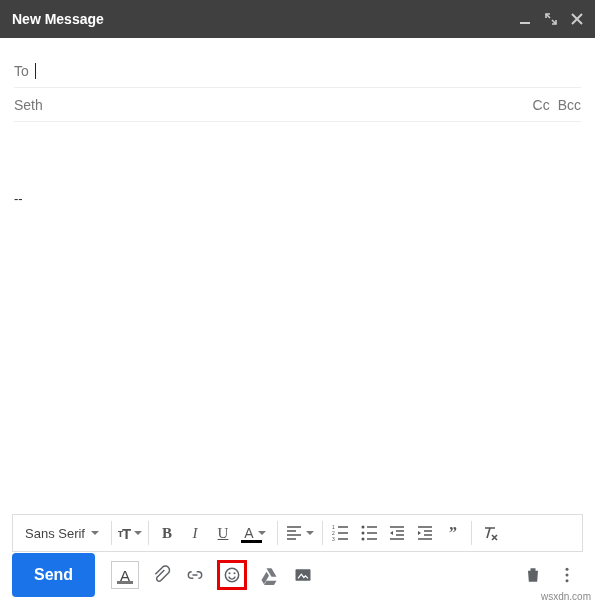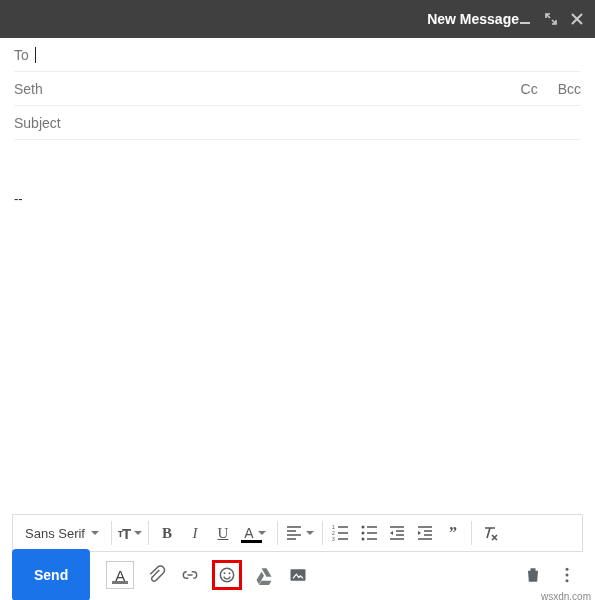--- a/index.html
+++ b/index.html
@@ -13,47 +13,47 @@
     background: #fff;
     position: relative;
   }
   .header {
     background: #404040;
     color: #fff;
     height: 38px;
     display: flex;
     align-items: center;
     padding: 0 12px;
-    justify-content: flex-end;
+    justify-content: space-between;
   }
   .header-title { font-weight: bold; font-size: 14px; }
   .header-controls { display: flex; gap: 14px; align-items: center; }
   .header-controls .ctl { cursor: pointer; color: #ccc; display:flex; align-items:center;}
   .header-controls .ctl svg { width: 12px; height: 12px; }
-  .fields { padding: 0 14px 0 14px; }
+  .fields { padding: 16px 14px 0 14px; }
   .field-row {
     display: flex;
     align-items: center;
     border-bottom: 1px solid #eee;
     min-height: 34px;
   }
   .field-label { color: #777; font-size: 14px; margin-right: 6px; }
   .field-input {
     flex: 1;
     border: none;
     outline: none;
     font-size: 14px;
     padding: 8px 0;
   }
   .cursor-line {
     width: 1px; height: 16px; background: #222; margin-left: 0;
     animation: blink 1s steps(1) infinite;
   }
   @keyframes blink { 50% { opacity: 0; } }
-  .right-labels { display: flex; gap: 20px; color: #777; }
+  .right-labels { display: flex; gap: 8px; color: #777; }
   .right-labels span { cursor: pointer; }
   .body-area {
     position: absolute;
     top: 148px;
     left: 14px;
     right: 14px;
     bottom: 100px;
     font-size: 13px;
     line-height: 1.45;
     color: #222;
@@ -93,21 +93,21 @@
   .toolbar2 {
     position: absolute;
     left: 12px; right: 12px;
     bottom: 6px;
     height: 38px;
     display:flex;
     align-items:center;
   }
   .send-btn {
     background:#1a73e8; color:#fff; border:none;
-    height:52px; padding: 0 22px; font-size:14px; font-weight:bold;
+    height:44px; padding: 0 22px; font-size:16px; font-weight:bold;
     border-radius:4px; cursor:pointer;
   }
   .tb2-btns { display:flex; align-items:center; margin-left:16px; gap:10px; }
   .tb2-btn {
     width:24px; height:24px; display:flex; align-items:center; justify-content:center;
     color:#5f6368; cursor:pointer;
   }
   .tb2-btn svg { width:20px; height:20px; }
   .fmt-A { border:1px solid #ccc; width:28px; height:28px; position:relative; font-family: sans-serif; font-size:15px; color:#444;}
   .fmt-A .bar2 { position:absolute; left:5px; right:5px; bottom:4px; height:3px; background:#777;}
@@ -152,23 +152,20 @@
     <input class="field-input" value="" style="">
   </div>
   <div class="field-row">
     <span class="field-label">Seth</span>
     <input class="field-input" value="" style="">
     <div class="right-labels">
       <span>Cc</span>
       <span>Bcc</span>
     </div>
   </div>
-  <div class="field-row subject-row">
-    <input class="field-input" style="color: rgb(119, 119, 119);" placeholder="Subject">
-  </div>
 </div>
 
 <div class="body-area">
   <p>&nbsp;</p>
   <p>&nbsp;</p>
   <p>--</p>
   <p></p>
 </div>
 
 <div class="toolbar1">

